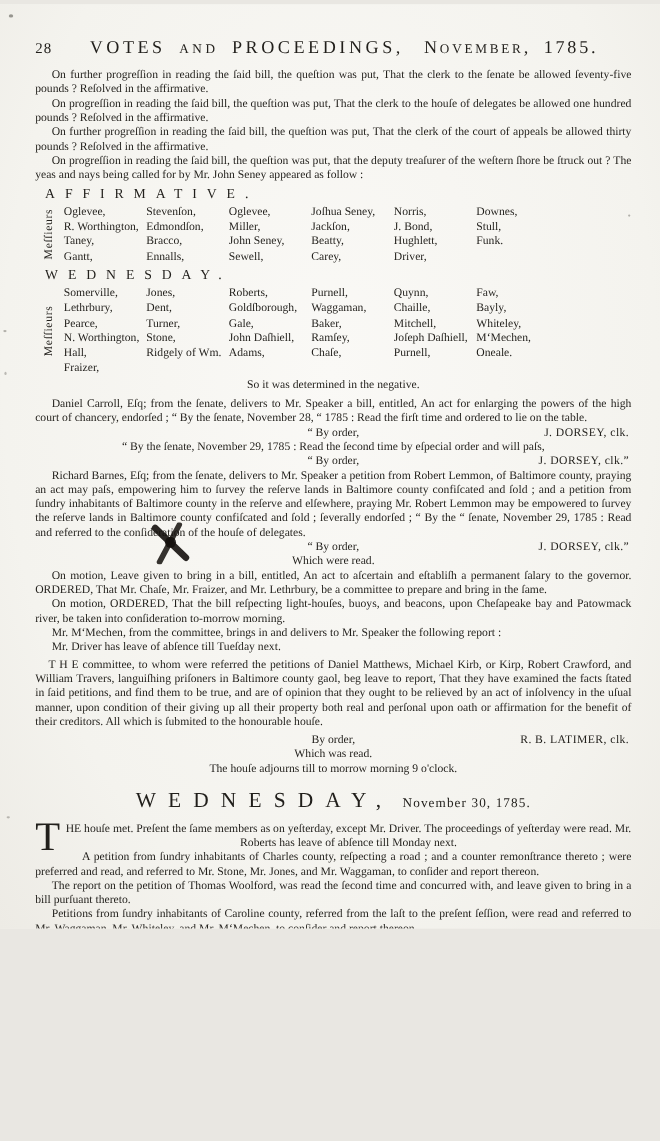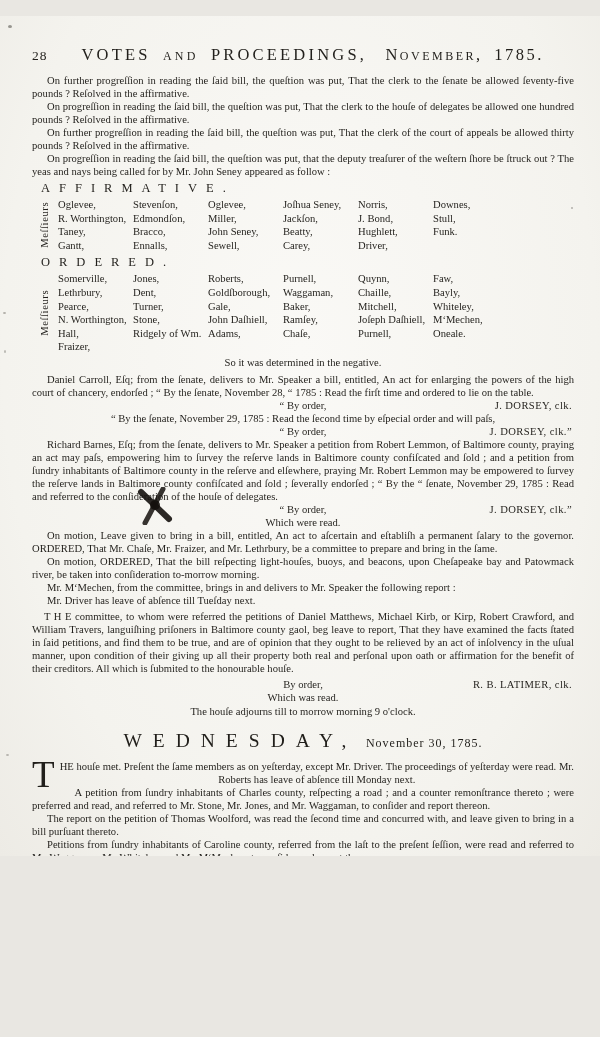--- a/index.html
+++ b/index.html
@@ -1,19 +1,19 @@
 <!DOCTYPE html>
 <html><head>
 <meta charset="utf-8">
 <style>
   html,body{margin:0;padding:0;background:#e9e7e2;}
   .page{
     position:relative;
     width:600px;height:840px;
-    margin:16px auto;
+    margin:4px auto;
     background:#f6f5f1;
     background-image:radial-gradient(ellipse at 50% 40%, #faf9f6 0%, #f4f3ee 70%, #edebe5 100%);
     color:#211f1b;
     font-family:"Liberation Serif","DejaVu Serif",serif;
     font-size:10.6px;line-height:13px;
     padding:26px 26px 0 32px;
     box-sizing:border-box;
     overflow:hidden;
     -webkit-font-smoothing:antialiased;
   }
@@ -120,21 +120,21 @@
             <div>Driver,</div>
           </div>
         <div class="col">
             <div>Downes,</div>
             <div>Stull,</div>
             <div>Funk.</div>
           </div>
       </div>
     </div>
 
-    <h3 class="vote-heading">ORDERED.</h3>
+    <h3 class="vote-heading">WEDNESDAY.</h3>
 
     <div class="names-block">
       <div class="msr">
           <span>Meſſieurs</span>
         </div>
       <div class="cols">
         <div class="col">
             <div>Somerville,</div>
             <div>Lethrbury,</div>
             <div>Pearce,</div>

